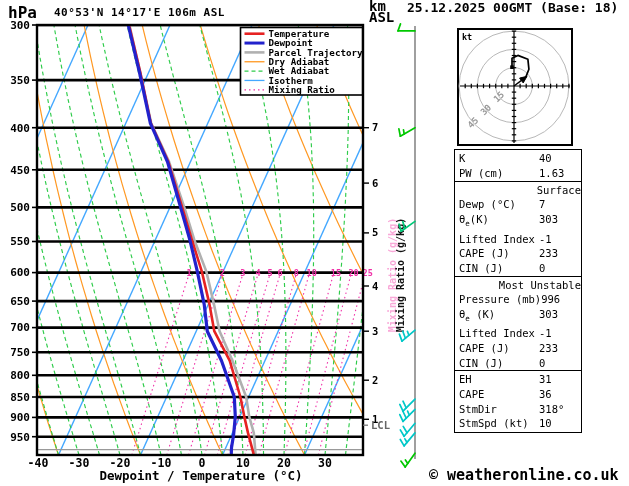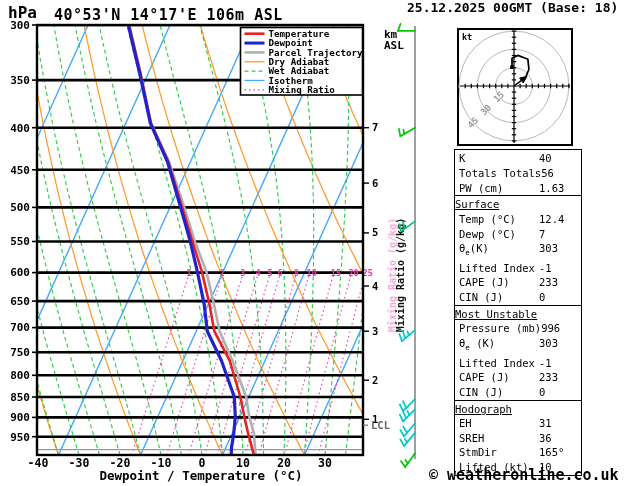--- a/index.html
+++ b/index.html
@@ -1,28 +1,28 @@
 <!DOCTYPE html>
 <html><head>
 <meta charset="utf-8">
 <style>
   html,body{margin:0;padding:0;background:#fff;}
   #page{position:relative;width:629px;height:486px;background:#fff;overflow:hidden;
         font-family:"DejaVu Sans Mono",monospace;color:#000;}
   .abs{position:absolute;}
-  #station-title{left:54px;top:6px;font-size:15px;font-weight:bold;letter-spacing:.5px;}
+  #station-title{left:54px;top:6px;font-size:11px;font-weight:bold;letter-spacing:.5px;}
   #hpa-label{left:8px;top:3px;font-size:16px;font-weight:bold;}
-  #km-label{left:384px;top:1px;font-size:11px;font-weight:bold;line-height:11px;margin-top:28px;}
+  #km-label{left:369px;top:1px;font-size:14px;font-weight:bold;line-height:11px;}
   #date-title{left:407px;top:0;font-size:13px;font-weight:bold;white-space:nowrap;}
   #copyright{left:429px;top:466px;font-size:15px;font-weight:bold;}
   #skewt-wrap{left:0;top:0;width:430px;height:486px;}
   #hodo-wrap{left:457px;top:28px;width:116px;height:118px;}
   #info-panel{left:454px;top:151px;width:128px;font-size:10.5px;line-height:14.55px;}
   .tbl-section{border:1.6px solid #000;margin-top:-1.6px;background:#fff;padding:1px 0;}
-  .tbl-head{text-align:left;text-decoration:underline;}
+  .tbl-head{text-align:right;}
   .tbl-row{display:flex;padding:0 4px;white-space:nowrap;}
   .tbl-label{min-width:80px;}
   .tbl-value{}
   sub{font-size:7.5px;}
 </style>
 </head>
 <body>
 
 <div id="page">
   <div class="abs" id="skewt-wrap"><svg width="430" height="486" viewBox="0 0 430 486" xmlns="http://www.w3.org/2000/svg" font-family="DejaVu Sans Mono, monospace">
@@ -298,35 +298,27 @@
         </g>
         <text x="5" y="12" font-size="8.5" font-weight="bold">kt</text>
       </svg></div>
   <div class="abs" id="info-panel">
       <div class="tbl-section">
         <div class="tbl-row">
           <span class="tbl-label">K</span>
           <span class="tbl-value">40</span>
         </div>
         <div class="tbl-row">
-          <span class="tbl-label">Totals Totals</span>
-          <span class="tbl-value">56</span>
-        </div>
-        <div class="tbl-row">
           <span class="tbl-label">PW (cm)</span>
           <span class="tbl-value">1.63</span>
         </div>
       </div>
       <div class="tbl-section">
         <div class="tbl-head">Surface</div>
         <div class="tbl-row">
-          <span class="tbl-label">Temp (°C)</span>
-          <span class="tbl-value">12.4</span>
-        </div>
-        <div class="tbl-row">
           <span class="tbl-label">Dewp (°C)</span>
           <span class="tbl-value">7</span>
         </div>
         <div class="tbl-row">
           <span class="tbl-label">θ<sub>e</sub>(K)</span>
           <span class="tbl-value">303</span>
         </div>
         <div class="tbl-row">
           <span class="tbl-label">Lifted Index</span>
           <span class="tbl-value">-1</span>
@@ -357,33 +349,32 @@
         <div class="tbl-row">
           <span class="tbl-label">CAPE (J)</span>
           <span class="tbl-value">233</span>
         </div>
         <div class="tbl-row">
           <span class="tbl-label">CIN (J)</span>
           <span class="tbl-value">0</span>
         </div>
       </div>
       <div class="tbl-section">
-        <div class="tbl-head">Hodograph</div>
         <div class="tbl-row">
           <span class="tbl-label">EH</span>
           <span class="tbl-value">31</span>
         </div>
         <div class="tbl-row">
-          <span class="tbl-label">SREH</span>
+          <span class="tbl-label">CAPE</span>
           <span class="tbl-value">36</span>
         </div>
         <div class="tbl-row">
           <span class="tbl-label">StmDir</span>
-          <span class="tbl-value">165°</span>
-        </div>
-        <div class="tbl-row">
-          <span class="tbl-label">Lifted (kt)</span>
+          <span class="tbl-value">318°</span>
+        </div>
+        <div class="tbl-row">
+          <span class="tbl-label">StmSpd (kt)</span>
           <span class="tbl-value">10</span>
         </div>
       </div>
     </div>
   <div class="abs" id="copyright">© weatheronline.co.uk</div>
 </div>
 
 </body></html>

